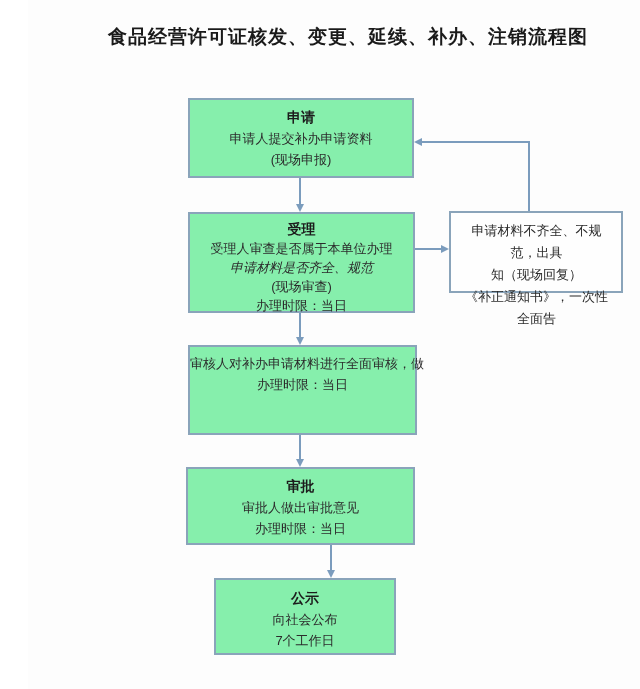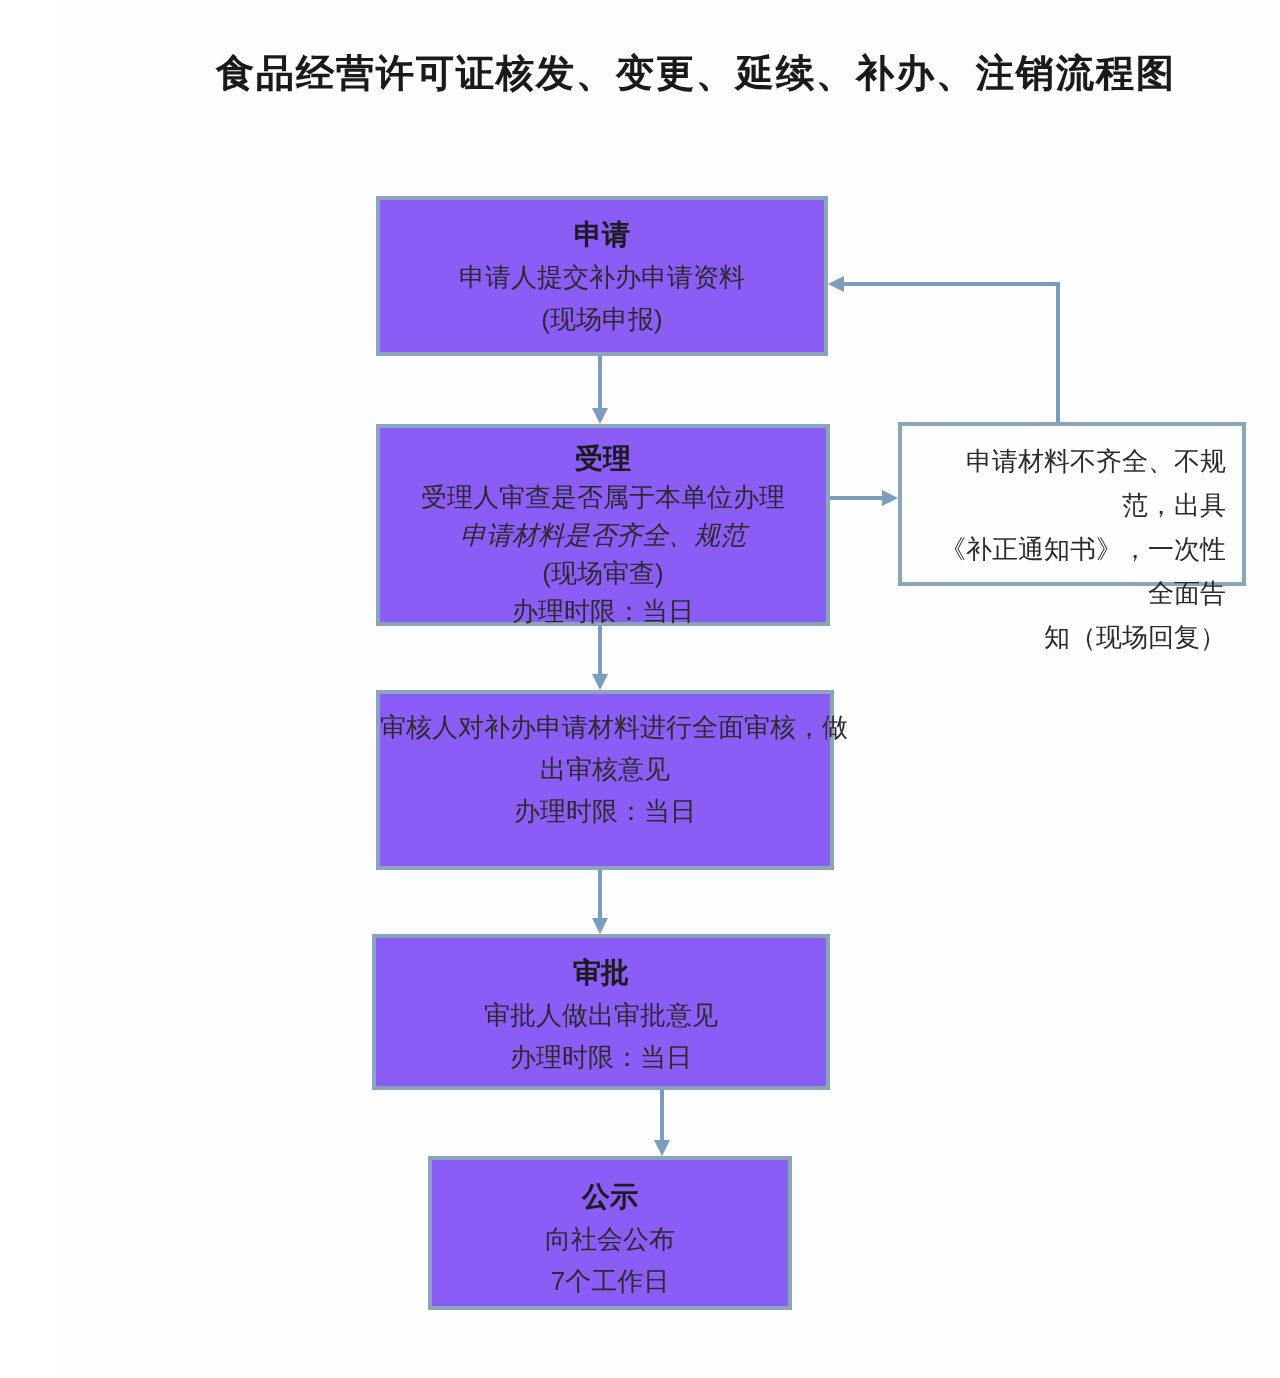--- a/index.html
+++ b/index.html
@@ -26,41 +26,41 @@
     font-size: 19px;
     font-weight: bold;
     letter-spacing: 1px;
     color: #1a1a1a;
     white-space: nowrap;
   }
   .box {
     position: absolute;
     box-sizing: border-box;
     border: 2px solid #8aa4ba;
-    background: #8b5cf6;
+    background: #86efac;
     text-align: center;
   }
   .box-title {
     font-weight: bold;
     font-size: 14px;
     line-height: 22px;
     color: #1c1c1c;
   }
   .box-line {
     font-size: 13px;
     line-height: 21px;
     color: #2b2b2b;
     white-space: nowrap;
   }
   .notice-box {
     position: absolute;
     box-sizing: border-box;
     border: 2px solid #8aa4ba;
     background: #fefefe;
-    text-align: right;
+    text-align: center;
     padding: 7px 8px 0 9px;
   }
   .notice-box .box-line {
     white-space: normal;
     line-height: 22px;
   }
   
   .vline, .hline {
     position: absolute;
     background: #7b9cbd;
@@ -104,40 +104,39 @@
   <div class="box" style="left:160px; top:212px; width:227px; height:101px; padding-top:5px;">
     <div class="box-title" style="line-height:20px;">受理</div>
     <div class="box-line" style="line-height:19px;">受理人审查是否属于本单位办理</div>
     <div class="box-line" style="line-height:19px;font-style:italic;">申请材料是否齐全、规范</div>
     <div class="box-line" style="line-height:19px;">(现场审查)</div>
     <div class="box-line" style="line-height:19px;">办理时限：当日</div>
   </div>
 
   <div class="box" style="left:160px; top:345px; width:229px; height:90px; padding-top:6px;">
     <div class="box-line">审核人对补办申请材料进行全面审核，做</div>
-    <div class="box-line">出审核意见</div>
     <div class="box-line">办理时限：当日</div>
   </div>
 
   <div class="box" style="left:158px; top:467px; width:229px; height:78px; padding-top:6px;">
     <div class="box-title">审批</div>
     <div class="box-line">审批人做出审批意见</div>
     <div class="box-line">办理时限：当日</div>
   </div>
 
   <div class="box" style="left:186px; top:578px; width:182px; height:77px; padding-top:7px;">
     <div class="box-title">公示</div>
     <div class="box-line">向社会公布</div>
     <div class="box-line">7个工作日</div>
   </div>
 
   <div class="notice-box" style="left:421px; top:211px; width:174px; height:82px;">
     <div class="box-line">申请材料不齐全、不规范，出具</div>
+    <div class="box-line">知（现场回复）</div>
     <div class="box-line">《补正通知书》，一次性全面告</div>
-    <div class="box-line">知（现场回复）</div>
   </div>
 
   <div class="vline" style="left:271px; top:178px; height:28px;"></div>
   <div class="arr arr-down" style="left:268px; top:204px;"></div>
 
   <div class="vline" style="left:271px; top:313px; height:26px;"></div>
   <div class="arr arr-down" style="left:268px; top:337px;"></div>
 
   <div class="vline" style="left:271px; top:435px; height:26px;"></div>
   <div class="arr arr-down" style="left:268px; top:459px;"></div>

